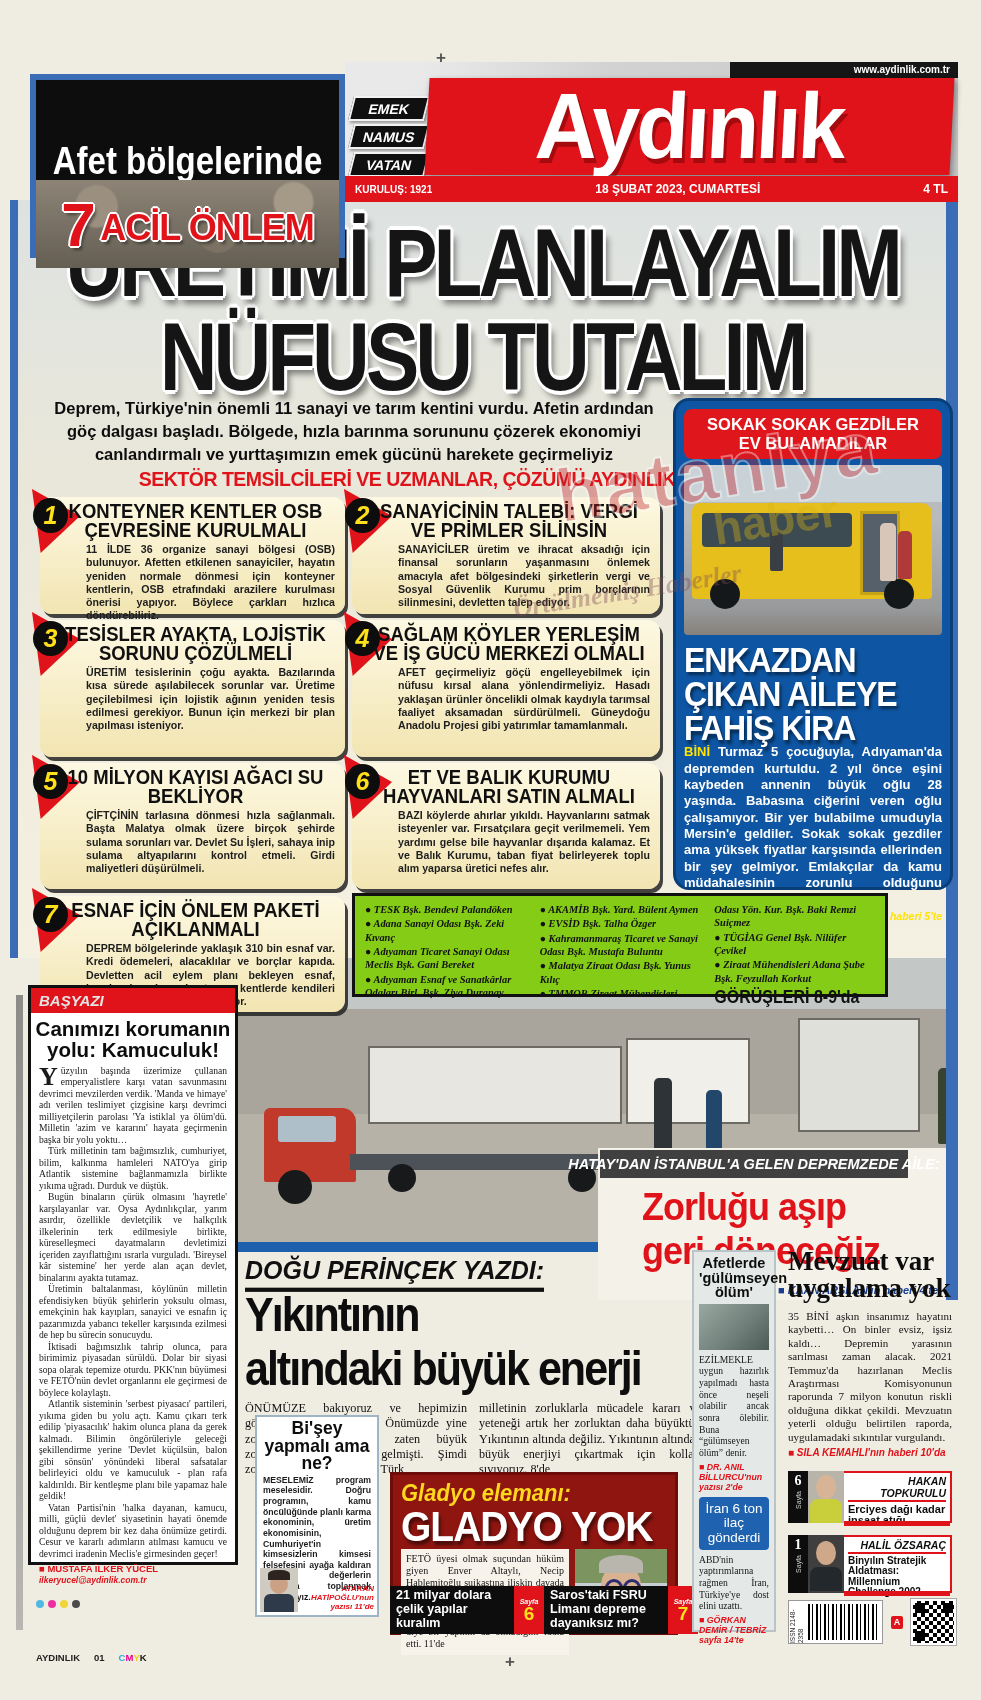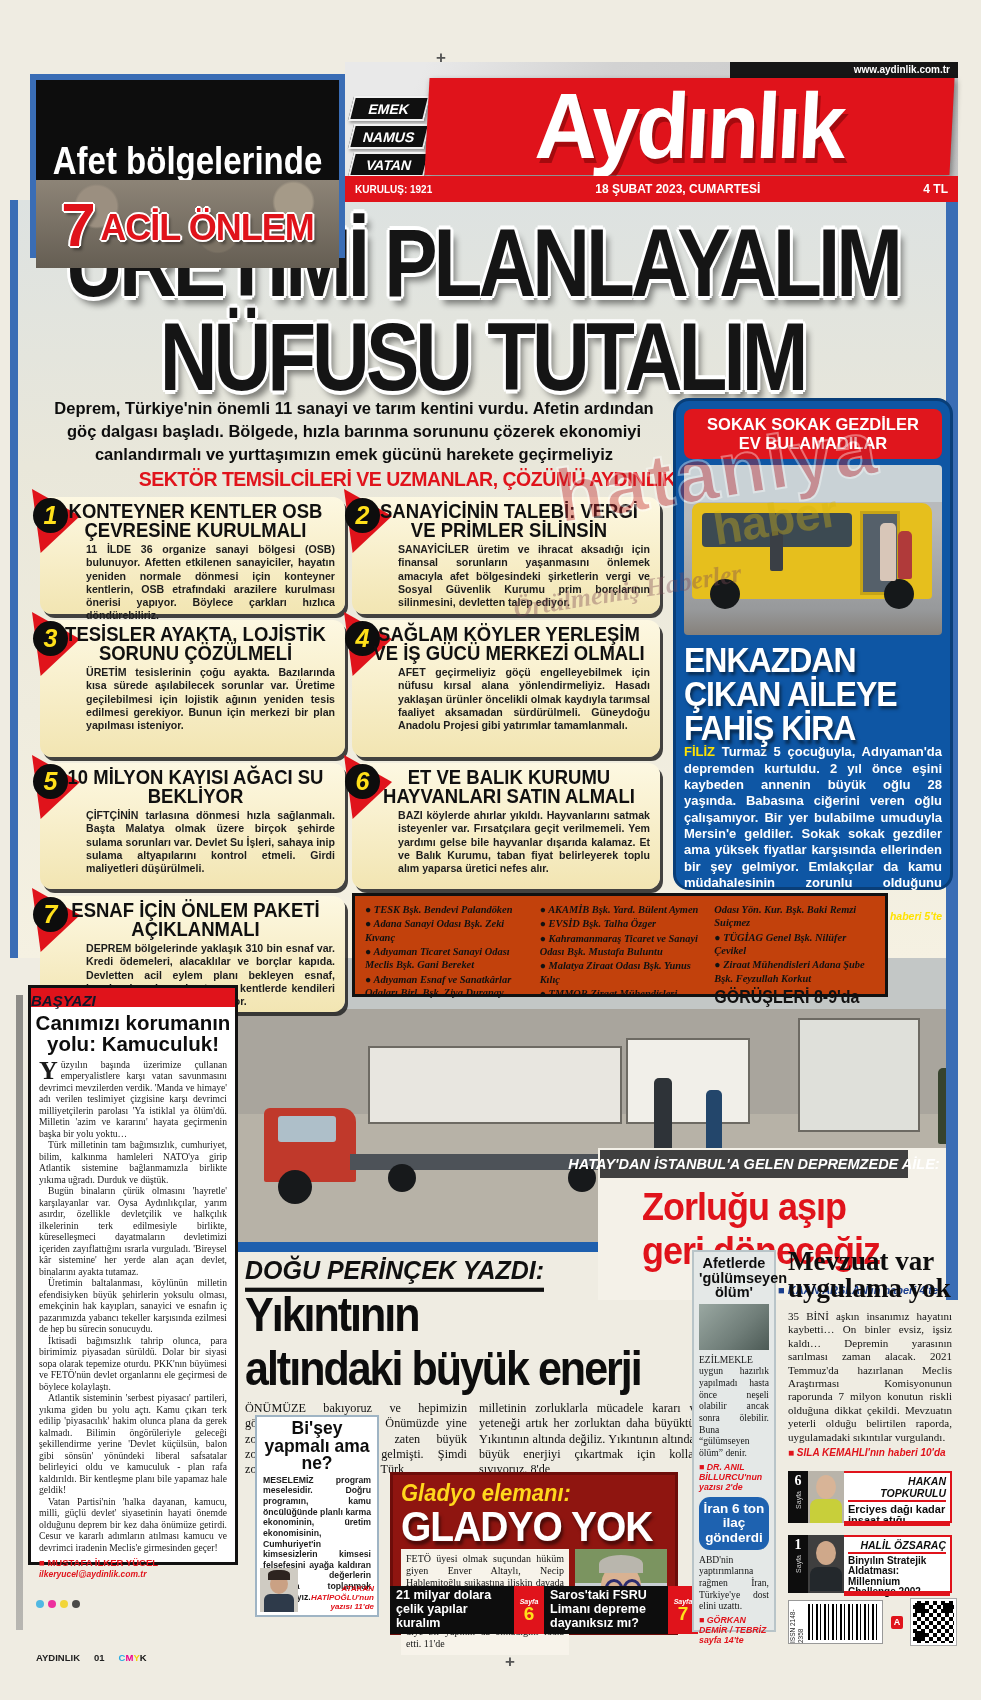--- a/index.html
+++ b/index.html
@@ -56,21 +56,21 @@
   .card h3{margin:0 0 4px -30px;font-size:18.5px;line-height:.98;font-weight:900;color:#101010;
            text-align:center;transform:scaleY(1.1);}
   .card p{margin:0;font-size:10.6px;line-height:1.24;font-weight:bold;color:#1d1d1d;text-align:justify;}
   .nbadge{position:absolute;left:-8px;top:-8px;width:52px;height:66px;}
   .tri{position:absolute;left:0;top:0;width:48px;height:64px;background:#e0131b;
        clip-path:polygon(0 0,100% 42%,18% 100%);}
   .disc{position:absolute;left:1px;top:9px;width:35px;height:35px;background:#0d0d0d;border-radius:50%;
         display:flex;align-items:center;justify-content:center;}
   .bnum{color:#ffe01a;font-style:italic;font-weight:900;font-size:25px;}
   
-  #names{left:352px;top:893px;width:536px;height:104px;background:#c2410c;border:3px solid #111;
+  #names{left:352px;top:893px;width:536px;height:104px;background:#84cc16;border:3px solid #111;
          box-sizing:border-box;display:flex;gap:14px;padding:7px 10px;z-index:3;}
   .ncol{flex:1;font-family:"Liberation Serif",serif;font-style:italic;font-weight:bold;
         font-size:10.4px;line-height:1.28;color:#111;}
   .nitem{margin-bottom:1px;}
   #gorusleri{font-family:"Liberation Sans",sans-serif;font-style:normal;font-weight:900;
              font-size:16px;margin-top:3px;transform:scaleY(1.1);}
   
   #rail{left:673px;top:398px;width:280px;height:492px;background:#0e56a4;border:3px solid #093e78;
         border-radius:16px;box-sizing:border-box;padding:8px;z-index:2;}
   #railflag{background:#e0161d;border-radius:8px;height:50px;display:flex;flex-direction:column;
@@ -88,22 +88,22 @@
   #railbody .lead{color:#ffe200;}
   #railby{margin-top:2px;color:#ffe200;font-style:italic;font-weight:900;font-size:10.5px;text-align:right;}
   
   #wm{left:560px;top:420px;width:420px;transform:rotate(-9deg);opacity:.38;z-index:6;pointer-events:none;}
   #wm .w1{font-size:76px;font-weight:900;color:#c02028;-webkit-text-stroke:2px #fff;letter-spacing:2px;}
   #wm .w2{font-size:46px;font-weight:900;color:#d4b412;margin:-14px 0 0 150px;}
   #wm .w3{font-family:"Liberation Serif",serif;font-style:italic;font-size:26px;color:#7d4a56;margin:6px 0 0 -60px;}
   
   #basyazi{left:28px;top:985px;width:210px;height:580px;background:#fff;border:3px solid #111;
            box-sizing:border-box;z-index:5;}
-  #basyazi-bar{height:19px;background:#e0131b;color:#0f172a;font-style:italic;font-weight:900;
-               font-size:15px;line-height:25px;}
+  #basyazi-bar{height:25px;background:#e0131b;color:#e5e5e5;font-style:italic;font-weight:900;
+               font-size:15px;line-height:25px;padding-left:8px;}
   #basyazi-h{margin:6px 4px 4px;text-align:center;font-weight:900;font-size:20.5px;line-height:1.02;color:#0d0d0d;}
   #basyazi-body{padding:0 8px;font-family:"Liberation Serif",serif;font-size:9.6px;line-height:1.2;
                 color:#1a1a1a;text-align:justify;}
   #basyazi-body .bpara{margin:0;text-indent:9px;}
   #basyazi-body .bpara:first-child{text-indent:0;}
   #basyazi-body .bpara:first-child::first-letter{font-size:26px;font-weight:bold;float:left;
                 line-height:.8;padding:2px 3px 0 0;}
   #basyazi-by{margin:4px 8px 0;text-align:left;color:#e0131b;font-weight:900;font-size:9.5px;}
   #basyazi-by .em{font-style:italic;font-weight:bold;font-size:8.5px;}
   
@@ -161,21 +161,21 @@
   .strip-p{width:30px;background:#e0131b;display:flex;flex-direction:column;align-items:center;justify-content:center;}
   .strip-p .pl{color:#fff;font-style:italic;font-weight:bold;font-size:7px;}
   .strip-p .pn{color:#ffe01a;font-weight:900;font-size:19px;line-height:.9;}
   
   #afetcol{left:692px;top:1250px;width:84px;height:382px;background:#e4e8e7;border:2px solid #b8c4c8;
            box-sizing:border-box;padding:4px 5px;z-index:5;}
   #afett{font-weight:900;font-size:14.5px;line-height:1.0;color:#0d0d0d;text-align:center;}
   #afetphoto{margin:4px 0;height:46px;background:linear-gradient(135deg,#9aa8a2,#6f7d78 60%,#4c5a55);}
   #afetbody{font-family:"Liberation Serif",serif;font-size:9.6px;line-height:1.22;color:#161616;text-align:justify;}
   .redby{color:#e0131b;font-style:italic;font-weight:900;font-size:8.8px;margin-top:3px;line-height:1.15;}
-  #iranbox{margin-top:5px;background:#1e62b0;border-radius:11px;color:#fff;font-weight:700;
+  #iranbox{margin-top:5px;background:#1e62b0;border-radius:4px;color:#fff;font-weight:400;
            font-size:13.5px;line-height:1.05;text-align:center;padding:5px 2px;}
   
   #mevzuat{left:788px;top:1248px;width:164px;z-index:5;}
   #mevh{font-family:"Liberation Serif",serif;font-weight:bold;font-size:27px;line-height:1.0;color:#0d0d0d;}
   #mevbody{margin-top:8px;font-family:"Liberation Serif",serif;font-size:11px;line-height:1.22;
            color:#141414;text-align:justify;}
   .authban{position:relative;margin-top:12px;height:52px;display:flex;}
   .authnum{width:20px;background:#0d0d0d;color:#fff;display:flex;flex-direction:column;align-items:center;padding-top:2px;}
   .authnum .an{font-family:"Liberation Serif",serif;font-size:14px;font-weight:bold;}
   .authnum .al{writing-mode:vertical-rl;transform:rotate(180deg);font-size:7px;color:#cfcfcf;margin-top:2px;}
@@ -362,21 +362,21 @@
       <div class="fig" style="left:196px;top:58px;width:16px;height:58px;background:#d8c6b8;"></div>
       <div class="fig" style="left:214px;top:66px;width:14px;height:48px;background:#b03a3a;"></div>
       <div class="fig" style="left:86px;top:66px;width:13px;height:40px;background:#3a3f45;"></div>
     </div>
     <div id="railhead">
       <div>ENKAZDAN</div>
         <div>ÇIKAN AİLEYE</div>
         <div>FAHİŞ KİRA</div>
     </div>
     <div id="railbody">
-      <span class="lead">FİLİZ</span>
+      <span class="lead">BİNİ</span>
       <span>Turmaz 5 çocuğuyla, Adıyaman'da depremden kurtuldu. 2 yıl önce eşini kaybeden annenin büyük oğlu 28 yaşında. Babasına ciğerini veren oğlu çalışamıyor. Bir yer bulabilme umuduyla Mersin'e geldiler. Sokak sokak gezdiler ama yüksek fiyatlar karşısında ellerinden bir şey gelmiyor. Emlakçılar da kamu müdahalesinin zorunlu olduğunu belirtiyor.</span>
     </div>
     <div id="railby">■ MELİKE GÜLER KADAN'ın haberi 5'te</div>
   </div>
 
   <div id="wm" class="abs hl">
     <div class="w1">hataniya</div>
     <div class="w2">haber</div>
     <div class="w3">Örtülmemiş Haberler</div>
   </div>

